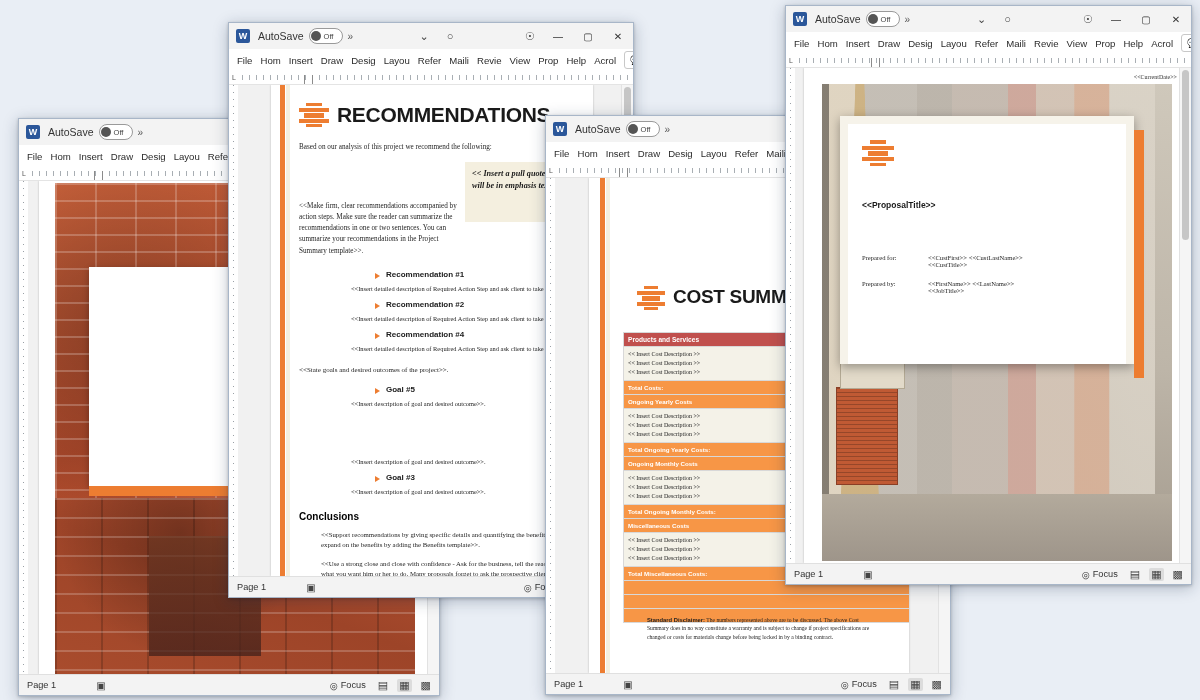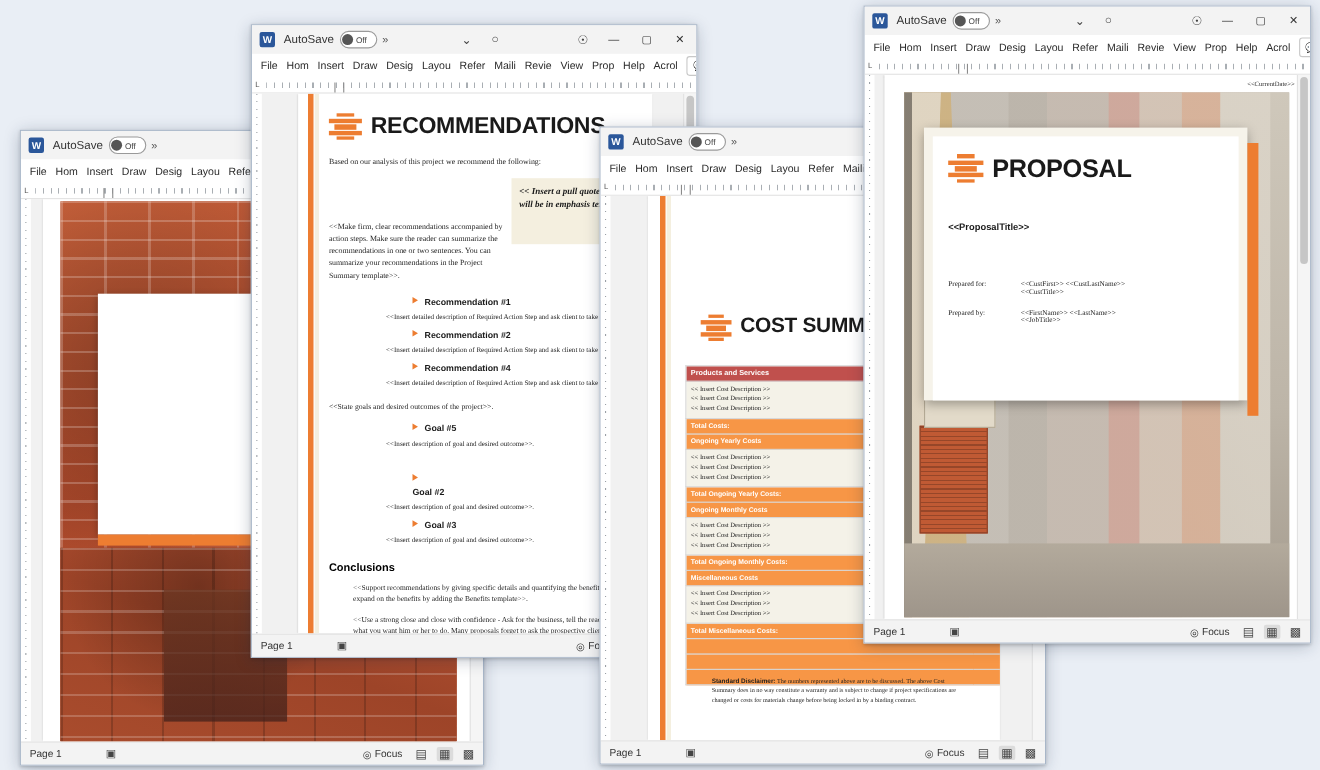--- a/index.html
+++ b/index.html
@@ -129,21 +129,21 @@
   .logo-mark{display:inline-block;position:relative;}
   .logo-mark i{display:block;background:#ED7D31;position:absolute;}
 
   .doc-h1{
     display:flex;align-items:flex-start;gap:8px;
     font-size:21px;font-weight:bold;letter-spacing:-.3px;color:#1a1a1a;
   }
   .body-serif{font-family:"Liberation Serif", serif;color:#1f1f1f;margin-top:39px;}
   .bullet-head{
     font-family:"Liberation Sans", sans-serif;font-weight:bold;font-size:8px;color:#1a1a1a;
-    display:flex;align-items:flex-start;gap:6px;padding-left:48px;
+    display:flex;align-items:flex-end;gap:6px;padding-left:48px;
   }
   .tri{width:0;height:0;border-left:5px solid #ED7D31;border-top:3.5px solid transparent;border-bottom:3.5px solid transparent;}
   .pullquote{
     background:#f4efdf;font-family:"Liberation Serif", serif;font-style:italic;
     font-weight:bold;font-size:8.2px;line-height:1.45;color:#1a1a1a;padding:6px 7px;
   }
   .footer-domain{font-family:"Liberation Serif", serif;font-size:5.4px;color:#444;text-align:center;}
   .diamond{
     width:10px;height:10px;background:#ED7D31;margin:0 auto 1px;
     clip-path:polygon(50% 0,100% 50%,50% 100%,0 50%);
@@ -669,21 +669,20 @@
 
       <div style="position:absolute;left:58px;top:72px;right:66px;">
         <div class="doc-h1" style="font-size:23px;">
           <span class="logo-mark" style="width:32px;height:26px;display:block;position:relative;">
             <i style="left:8px;top:0;width:16px;height:4px;"></i>
             <i style="left:0;top:6px;width:32px;height:4px;"></i>
             <i style="left:6px;top:11px;width:20px;height:5px;"></i>
             <i style="left:0;top:17px;width:32px;height:4px;"></i>
             <i style="left:8px;top:23px;width:16px;height:3px;"></i>
           </span>
-          <span>PROPOSAL</span>
         </div>
 
         <div style="margin-top:34px;font-size:8.5px;font-weight:bold;color:#1a1a1a;">&lt;&lt;ProposalTitle&gt;&gt;</div>
 
         <div style="margin-top:44px;display:flex;font-family:'Liberation Serif',serif;font-size:6.6px;color:#1f1f1f;">
           <div style="width:66px;">Prepared for:</div>
           <div>
             <div>&lt;&lt;CustFirst&gt;&gt; &lt;&lt;CustLastName&gt;&gt;</div>
             <div>&lt;&lt;CustTitle&gt;&gt;</div>
           </div>

